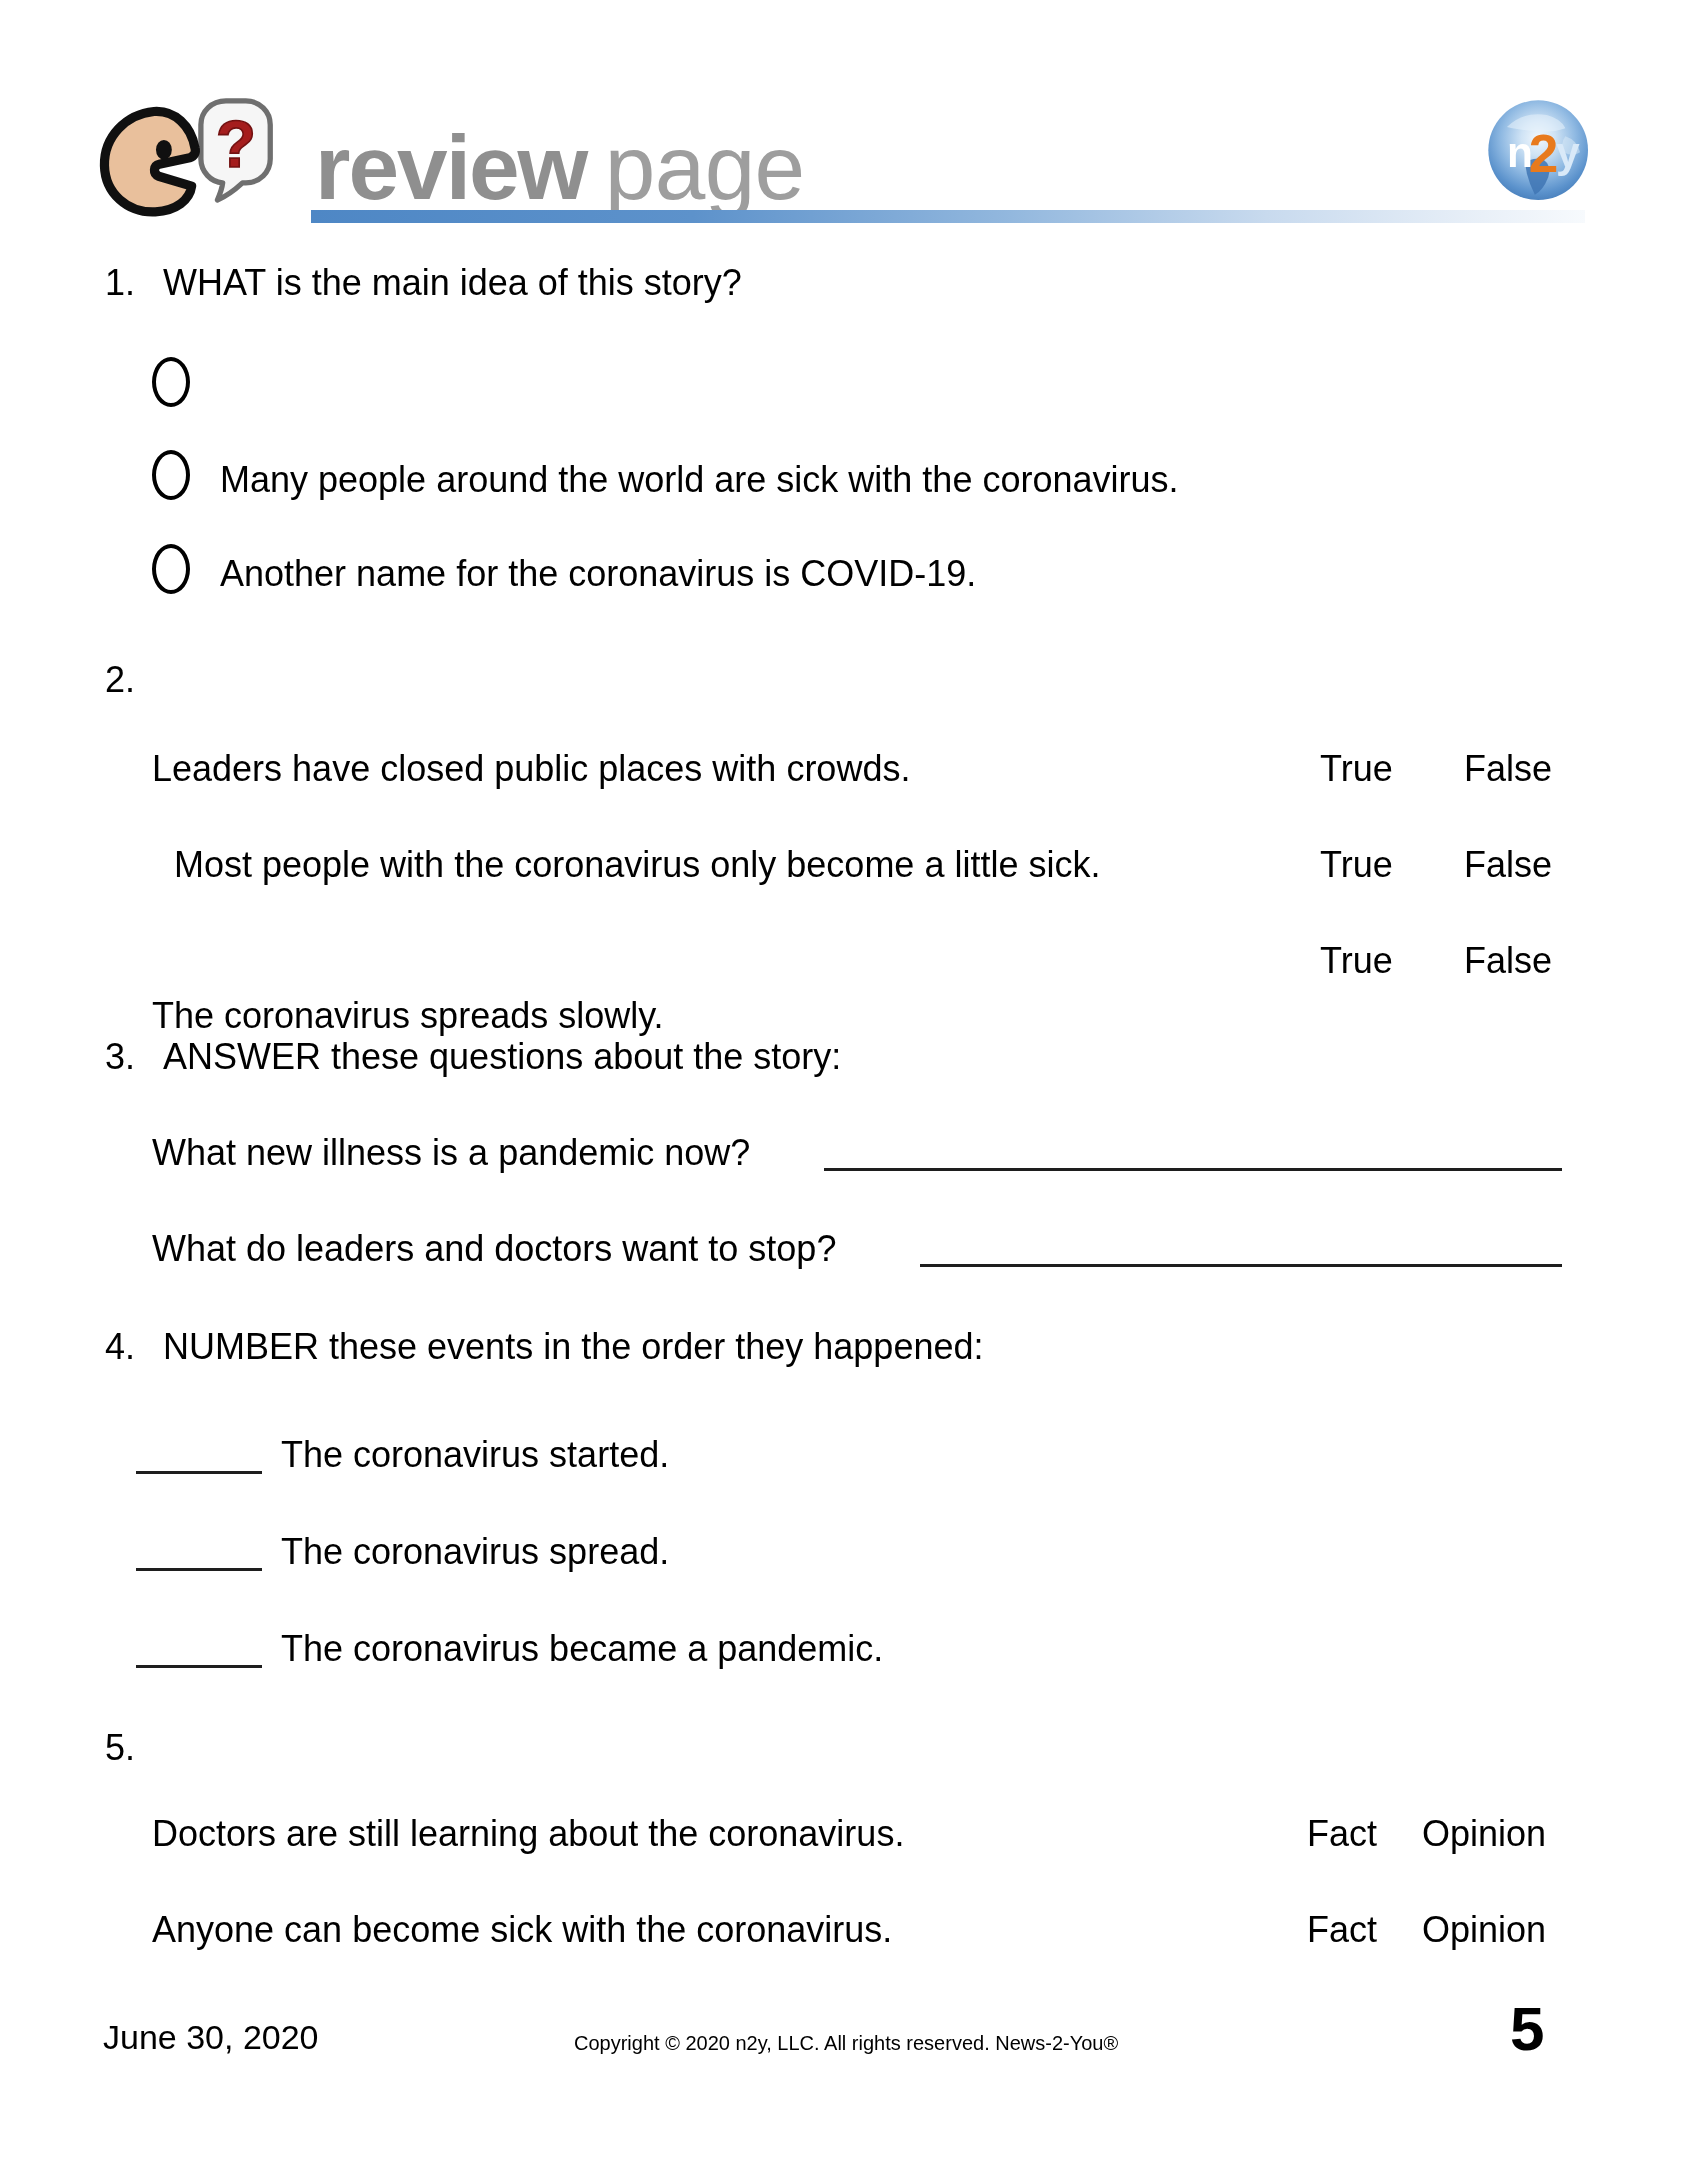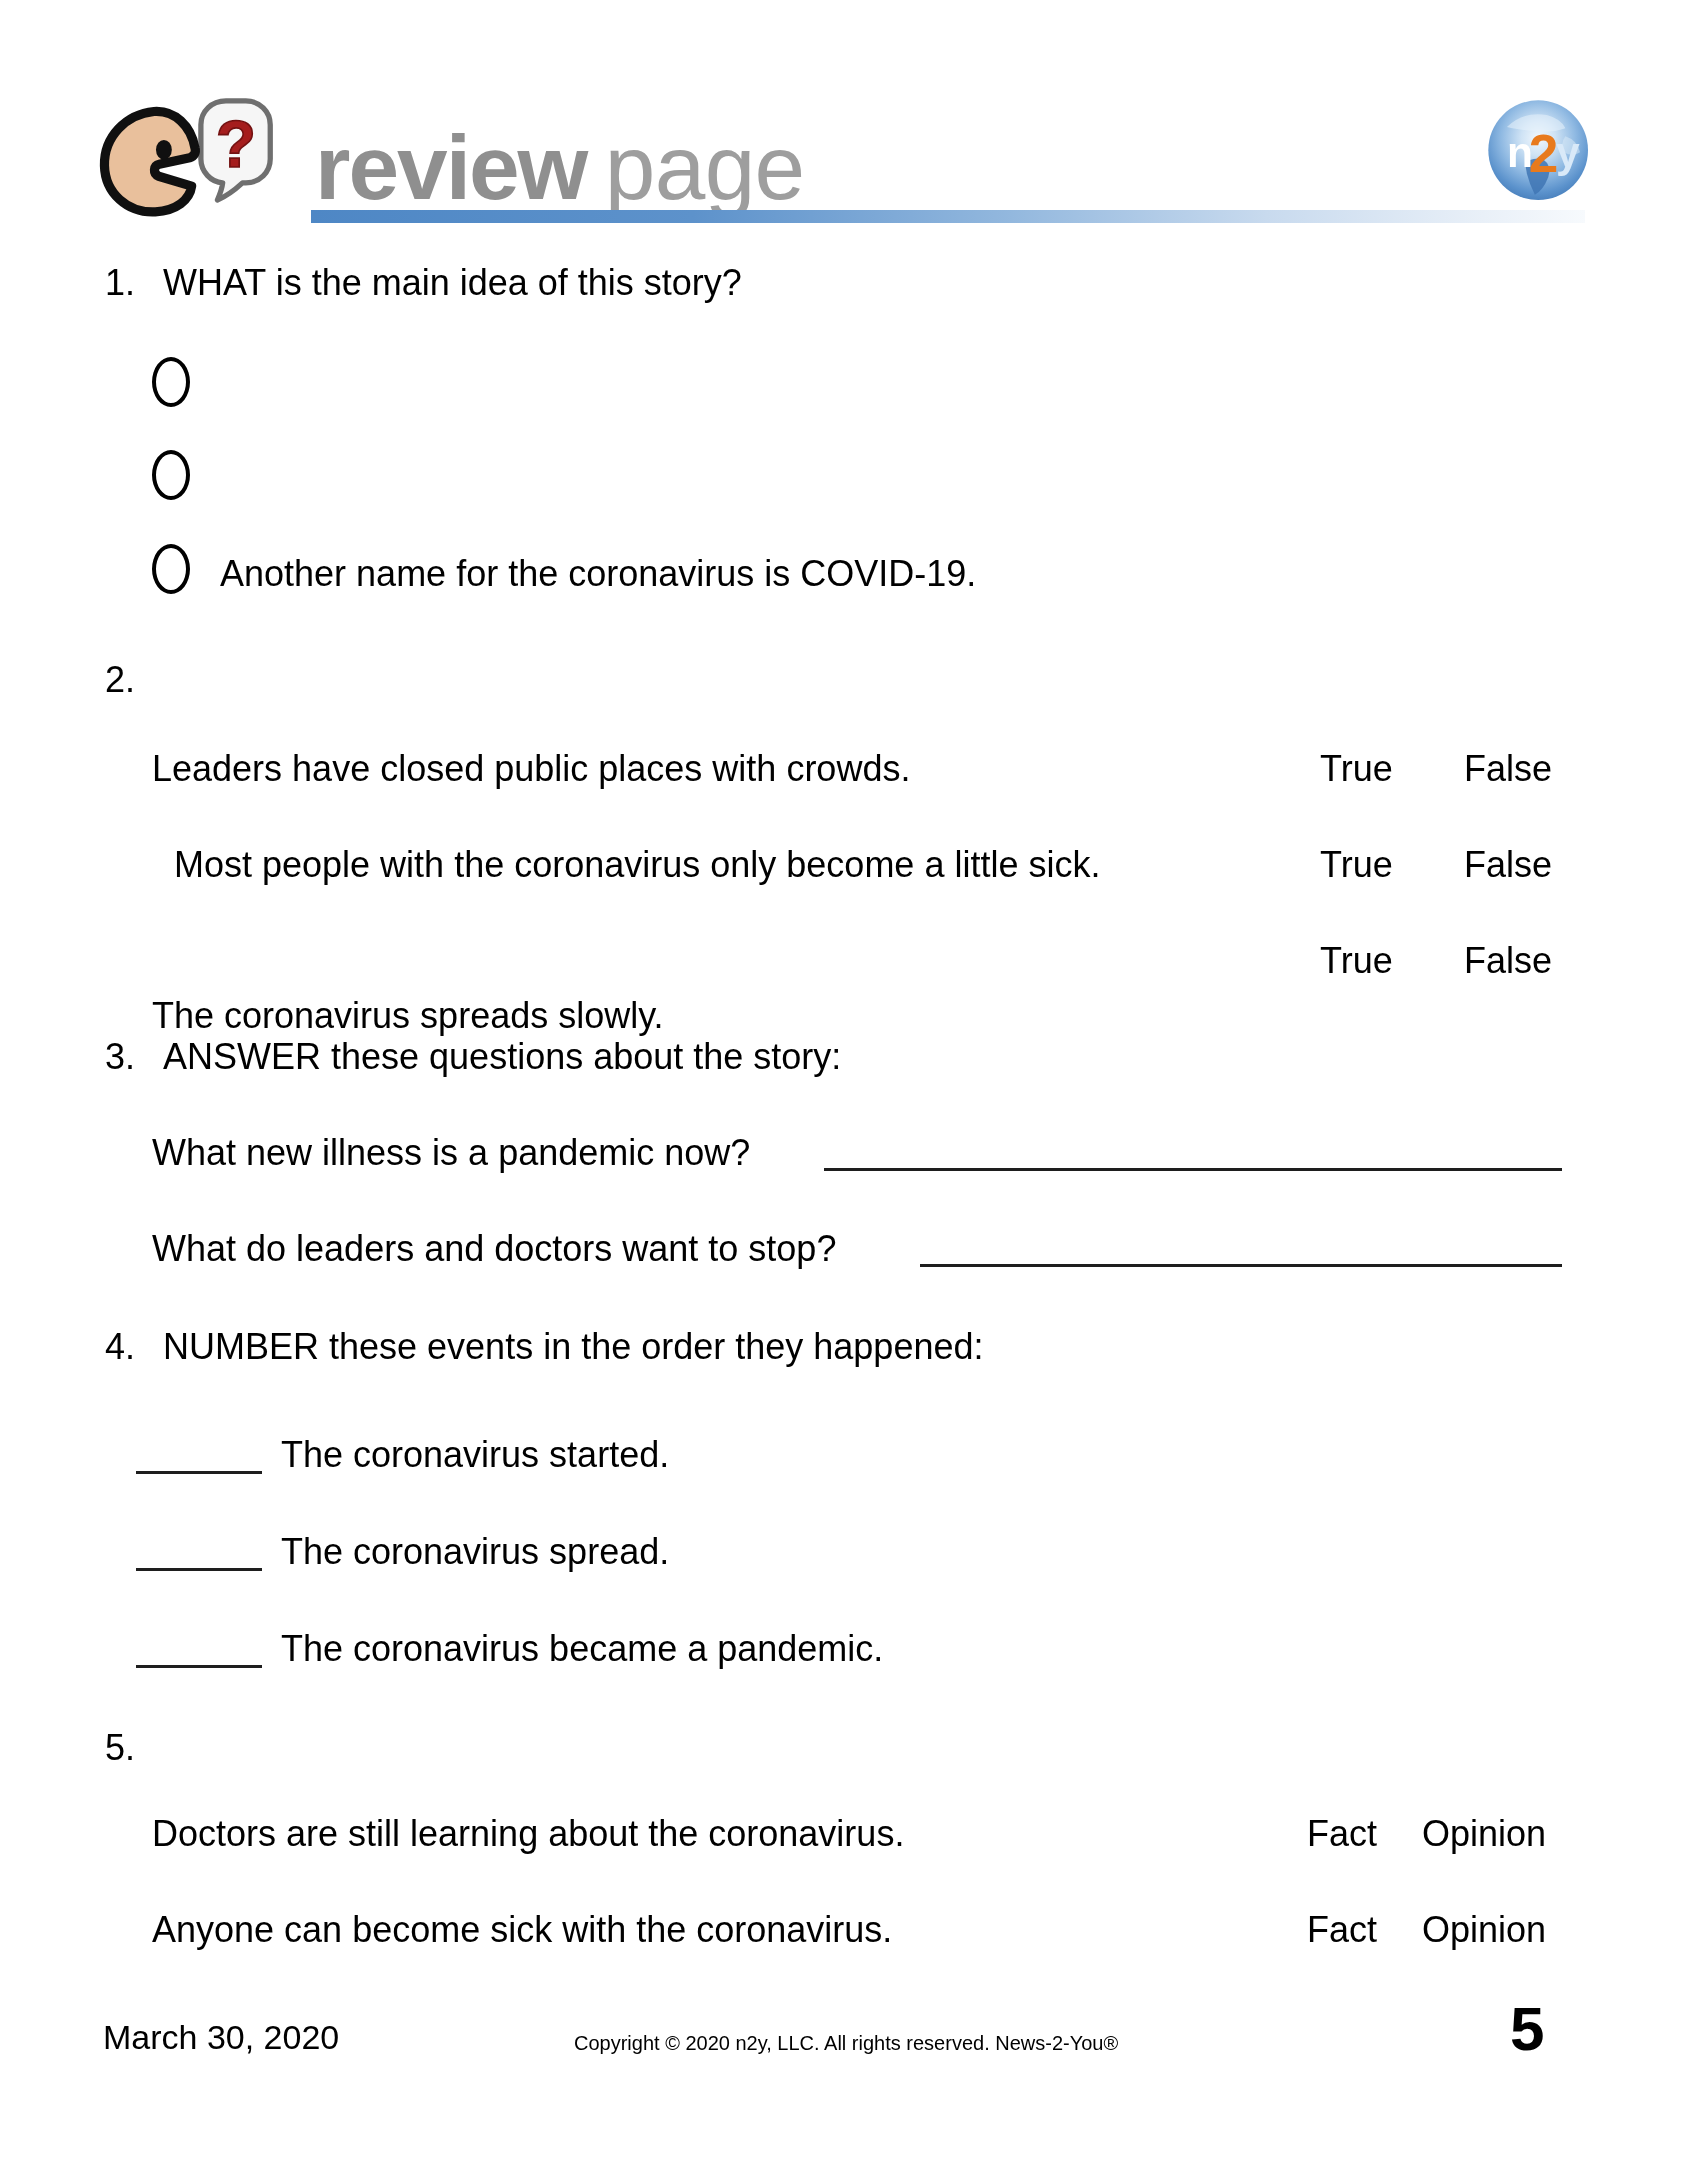--- a/index.html
+++ b/index.html
@@ -76,20 +76,21 @@
   </svg>
 
   <div class="rule"></div>
 
   <span class="abs body-text" style="left:105px;top:263px;">1.</span>
   <span class="abs body-text" style="left:163px;top:263px;">WHAT is the main idea of this story?</span>
 
   <span class="opt-circle" style="top:357px;"></span>
 
   <span class="opt-circle" style="top:450px;"></span>
+  <span class="abs body-text" style="left:220px;top:460px;">Many people around the world are sick with the coronavirus.</span>
 
   <span class="opt-circle" style="top:544px;"></span>
   <span class="abs body-text" style="left:220px;top:554px;">Another name for the coronavirus is COVID-19.</span>
 
   <span class="abs body-text" style="left:105px;top:660px;">2.</span>
 
   <span class="abs body-text" style="left:152px;top:749px;">Leaders have closed public places with crowds.</span>
   <span class="abs body-text" style="left:1320px;top:749px;">True</span>
   <span class="abs body-text" style="left:1464px;top:749px;">False</span>
 
@@ -125,18 +126,18 @@
   <span class="abs body-text" style="left:105px;top:1728px;">5.</span>
 
   <span class="abs body-text" style="left:152px;top:1814px;">Doctors are still learning about the coronavirus.</span>
   <span class="abs body-text" style="left:1307px;top:1814px;">Fact</span>
   <span class="abs body-text" style="left:1422px;top:1814px;">Opinion</span>
 
   <span class="abs body-text" style="left:152px;top:1910px;">Anyone can become sick with the coronavirus.</span>
   <span class="abs body-text" style="left:1307px;top:1910px;">Fact</span>
   <span class="abs body-text" style="left:1422px;top:1910px;">Opinion</span>
 
-  <span class="abs footer-date" style="left:103px;top:2018px;">March 30, 2020</span>
+  <span class="abs footer-date" style="left:103px;top:2018px;">June 30, 2020</span>
   <span class="abs footer-copy" style="left:574px;top:2032px;">Copyright © 2020 n2y, LLC. All rights reserved. News-2-You®</span>
   <span class="abs footer-page" style="left:1510px;top:1993px;">5</span>
 
 </div>
 
 
 </body></html>

